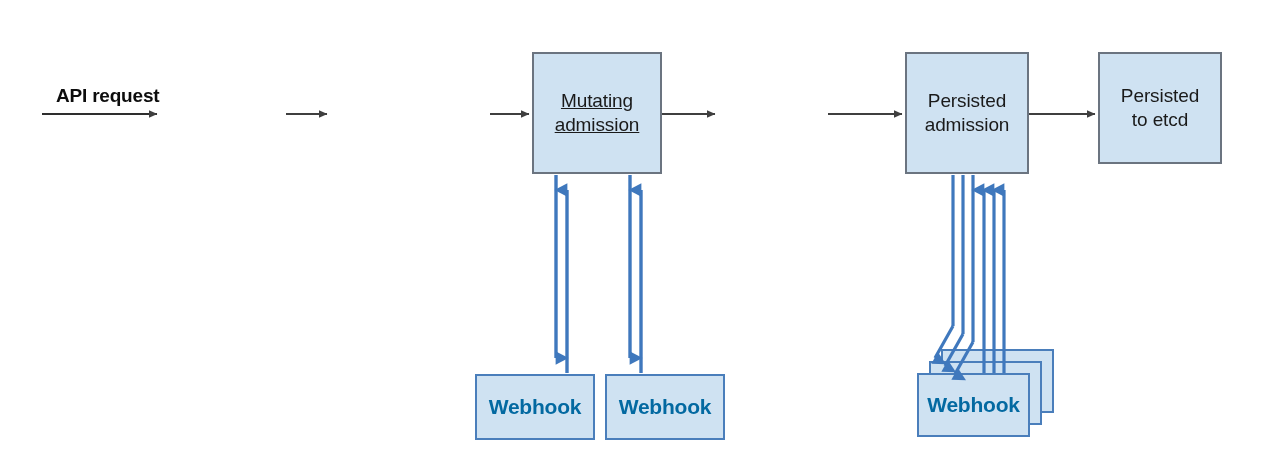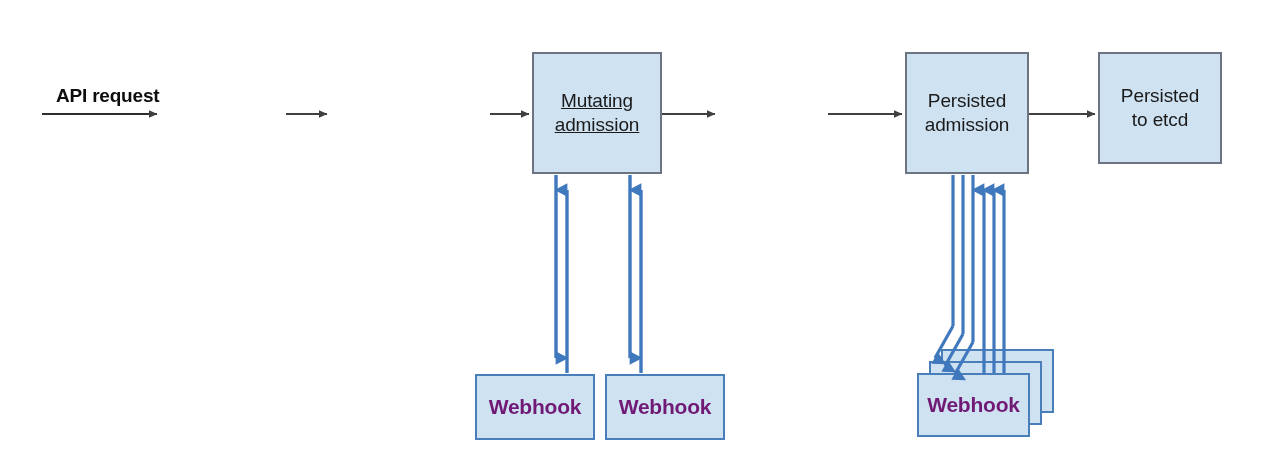--- a/index.html
+++ b/index.html
@@ -32,21 +32,21 @@
   }
   .webhook {
     position: absolute;
     box-sizing: border-box;
     background: #cfe2f2;
     border: 2px solid #4a7ebb;
     display: flex;
     align-items: center;
     justify-content: center;
     text-align: center;
-    color: #701a75;
+    color: #0369a1;
     font-size: 21px;
     font-weight: bold;
     letter-spacing: -0.2px;
   }
   .webhook-ghost {
     position: absolute;
     box-sizing: border-box;
     background: #cfe2f2;
     border: 2px solid #4a7ebb;
   }

